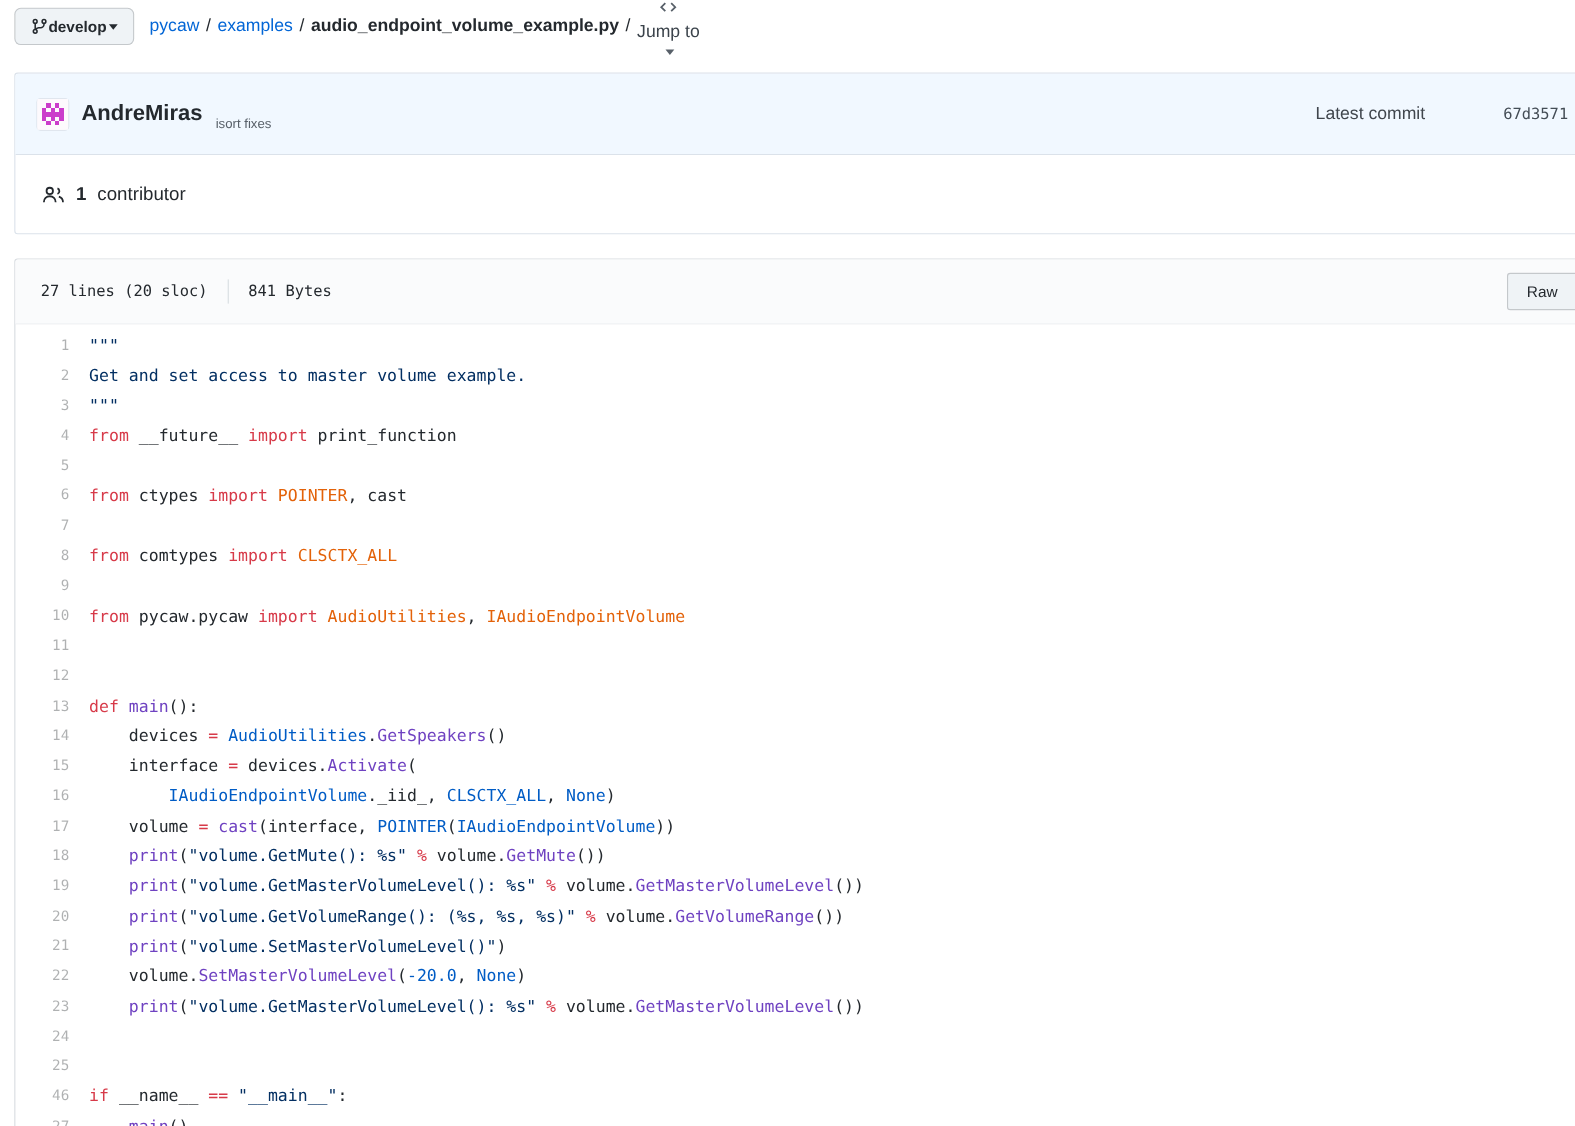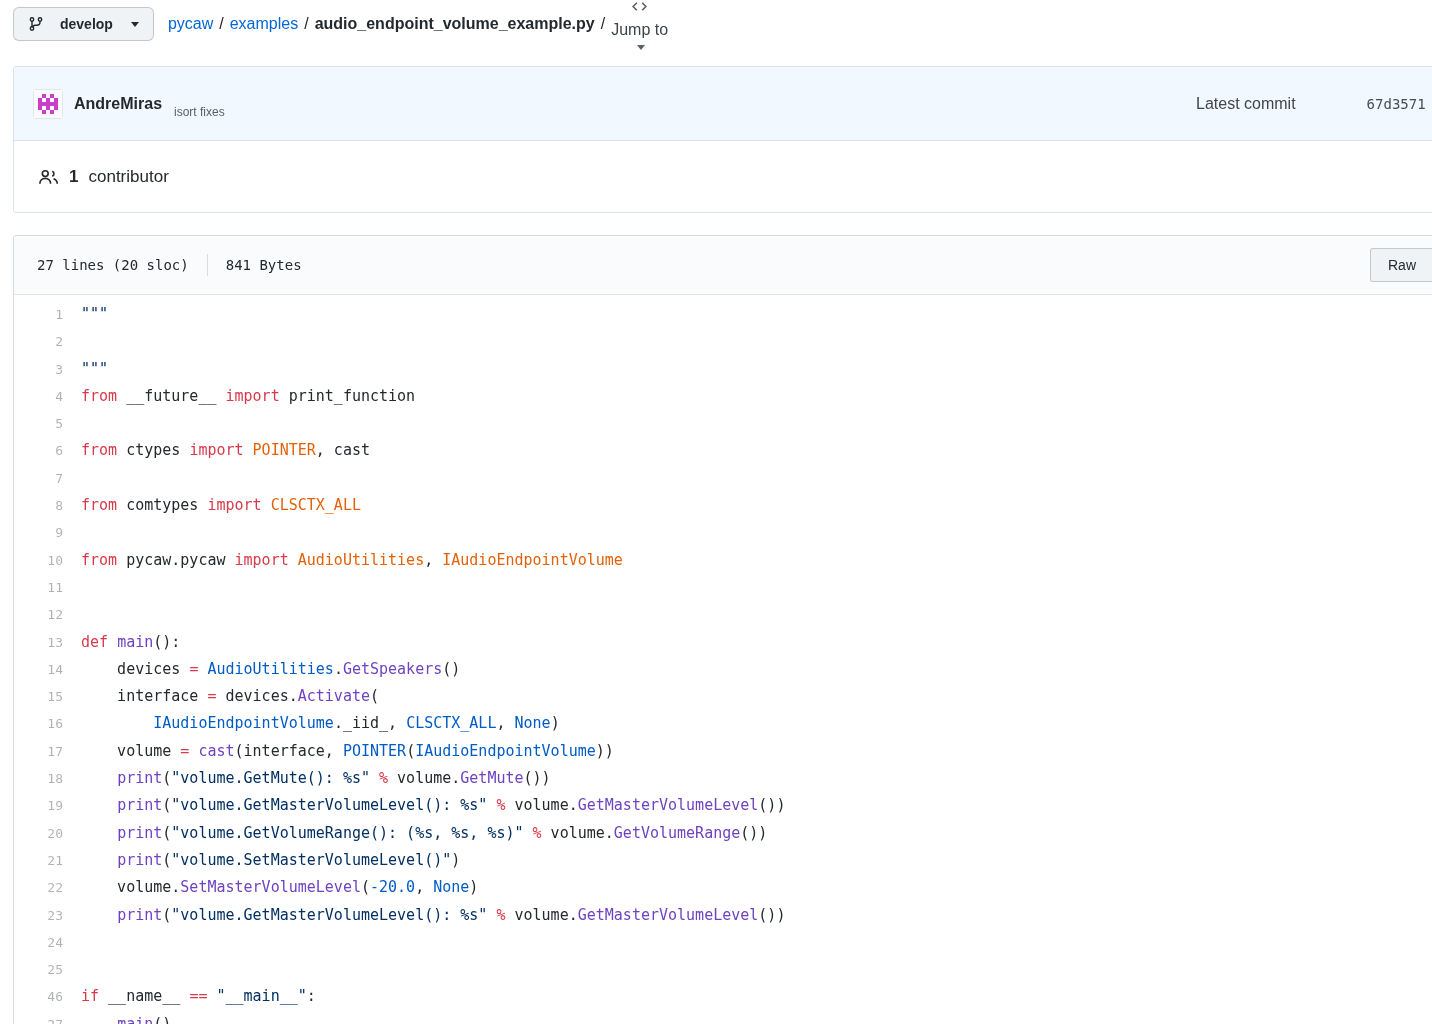--- a/index.html
+++ b/index.html
@@ -10,21 +10,21 @@
     color: var(--text, #24292e);
     -webkit-font-smoothing: antialiased;
   }
 
   
   .topbar {
     position: absolute; left: 13px; top: 0; height: 48px;
     display: flex; align-items: center; gap: 14px; white-space: nowrap;
   }
   .branch-btn {
-    display: inline-flex; align-items: center; gap: 16px;
+    display: inline-flex; align-items: center; gap: 0;
     height: 34px; padding: 0 14px;
     background: #eff3f6; border: 1px solid rgba(27,31,35,0.2); border-radius: 6px;
     font-family: "Liberation Sans", sans-serif; font-size: 14px; font-weight: 600;
     color: var(--text, #24292e); cursor: pointer;
   }
   .caret {
     display: inline-block; width: 0; height: 0;
     border-left: 4px solid transparent; border-right: 4px solid transparent;
     border-top: 5px solid currentColor; margin-left: 2px;
   }
@@ -46,21 +46,21 @@
   .commit-bar {
     position: relative; height: 73px; background: var(--commit_bg, #f1f8ff);
     border-bottom: 1px solid #dbe2ea; border-radius: 3px 3px 0 0;
     display: flex; align-items: center; padding: 0 20px; gap: 12px;
   }
   .avatar {
     width: 28px; height: 28px; border-radius: 3px; background: #fdfafd;
     color: var(--avatar, #cb3dcb); flex: 0 0 auto; cursor: pointer;
     box-shadow: 0 0 0 1px rgba(27,31,35,0.08);
   }
-  .commit-author { font-weight: 700; font-size: 16px; color: var(--text, #24292e); cursor: pointer; text-align: right; }
+  .commit-author { font-weight: 700; font-size: 20px; color: var(--text, #24292e); cursor: pointer; text-align: right; }
   .commit-msg { font-size: 12px; color: var(--muted, #586069); cursor: pointer; margin-top: 17px; }
   .commit-meta {
     position: absolute; left: 1182px; top: 0; height: 73px;
     display: flex; align-items: center; gap: 23px; white-space: nowrap;
     font-size: 16px; color: #40464d;
   }
   .commit-sha { font-family: "DejaVu Sans Mono", monospace; font-size: 14px; color: #444d56; cursor: pointer; margin-left: 48px; }
   .contrib-bar {
     height: 71px; display: flex; align-items: center; padding: 0 24px; gap: 10px;
     font-size: 17px; color: var(--text, #24292e); border-radius: 0 0 3px 3px;
@@ -196,21 +196,21 @@
   <div class="file-header">
     <span class="file-info">27 lines (20 sloc)</span>
     <span class="vdivider"></span>
     <span class="file-info">841 Bytes</span>
     <div class="btn-group">
       <button class="raw-btn">Raw</button>
     </div>
   </div>
   <div class="code-area">
       <div class="code-row"><div class="line-num">1</div><div class="line-code"><span class="tok-s">"""</span></div></div>
-      <div class="code-row"><div class="line-num">2</div></div>
+      <div class="code-row"><div class="line-num">2</div><div class="line-code"><span class="tok-s">Get and set access to master volume example.</span></div></div>
       <div class="code-row"><div class="line-num">3</div><div class="line-code"><span class="tok-s">"""</span></div></div>
       <div class="code-row"><div class="line-num">4</div><div class="line-code"><span class="tok-k">from</span><span class="tok-t"> __future__ </span><span class="tok-k">import</span><span class="tok-t"> print_function</span></div></div>
       <div class="code-row"><div class="line-num">5</div><div class="line-code"></div></div>
       <div class="code-row"><div class="line-num">6</div><div class="line-code"><span class="tok-k">from</span><span class="tok-t"> ctypes </span><span class="tok-k">import</span><span class="tok-t"> </span><span class="tok-v">POINTER</span><span class="tok-t">, cast</span></div></div>
       <div class="code-row"><div class="line-num">7</div><div class="line-code"></div></div>
       <div class="code-row"><div class="line-num">8</div><div class="line-code"><span class="tok-k">from</span><span class="tok-t"> comtypes </span><span class="tok-k">import</span><span class="tok-t"> </span><span class="tok-v">CLSCTX_ALL</span></div></div>
       <div class="code-row"><div class="line-num">9</div><div class="line-code"></div></div>
       <div class="code-row"><div class="line-num">10</div><div class="line-code"><span class="tok-k">from</span><span class="tok-t"> pycaw.pycaw </span><span class="tok-k">import</span><span class="tok-t"> </span><span class="tok-v">AudioUtilities</span><span class="tok-t">, </span><span class="tok-v">IAudioEndpointVolume</span></div></div>
       <div class="code-row"><div class="line-num">11</div><div class="line-code"></div></div>
       <div class="code-row"><div class="line-num">12</div><div class="line-code"></div></div>

